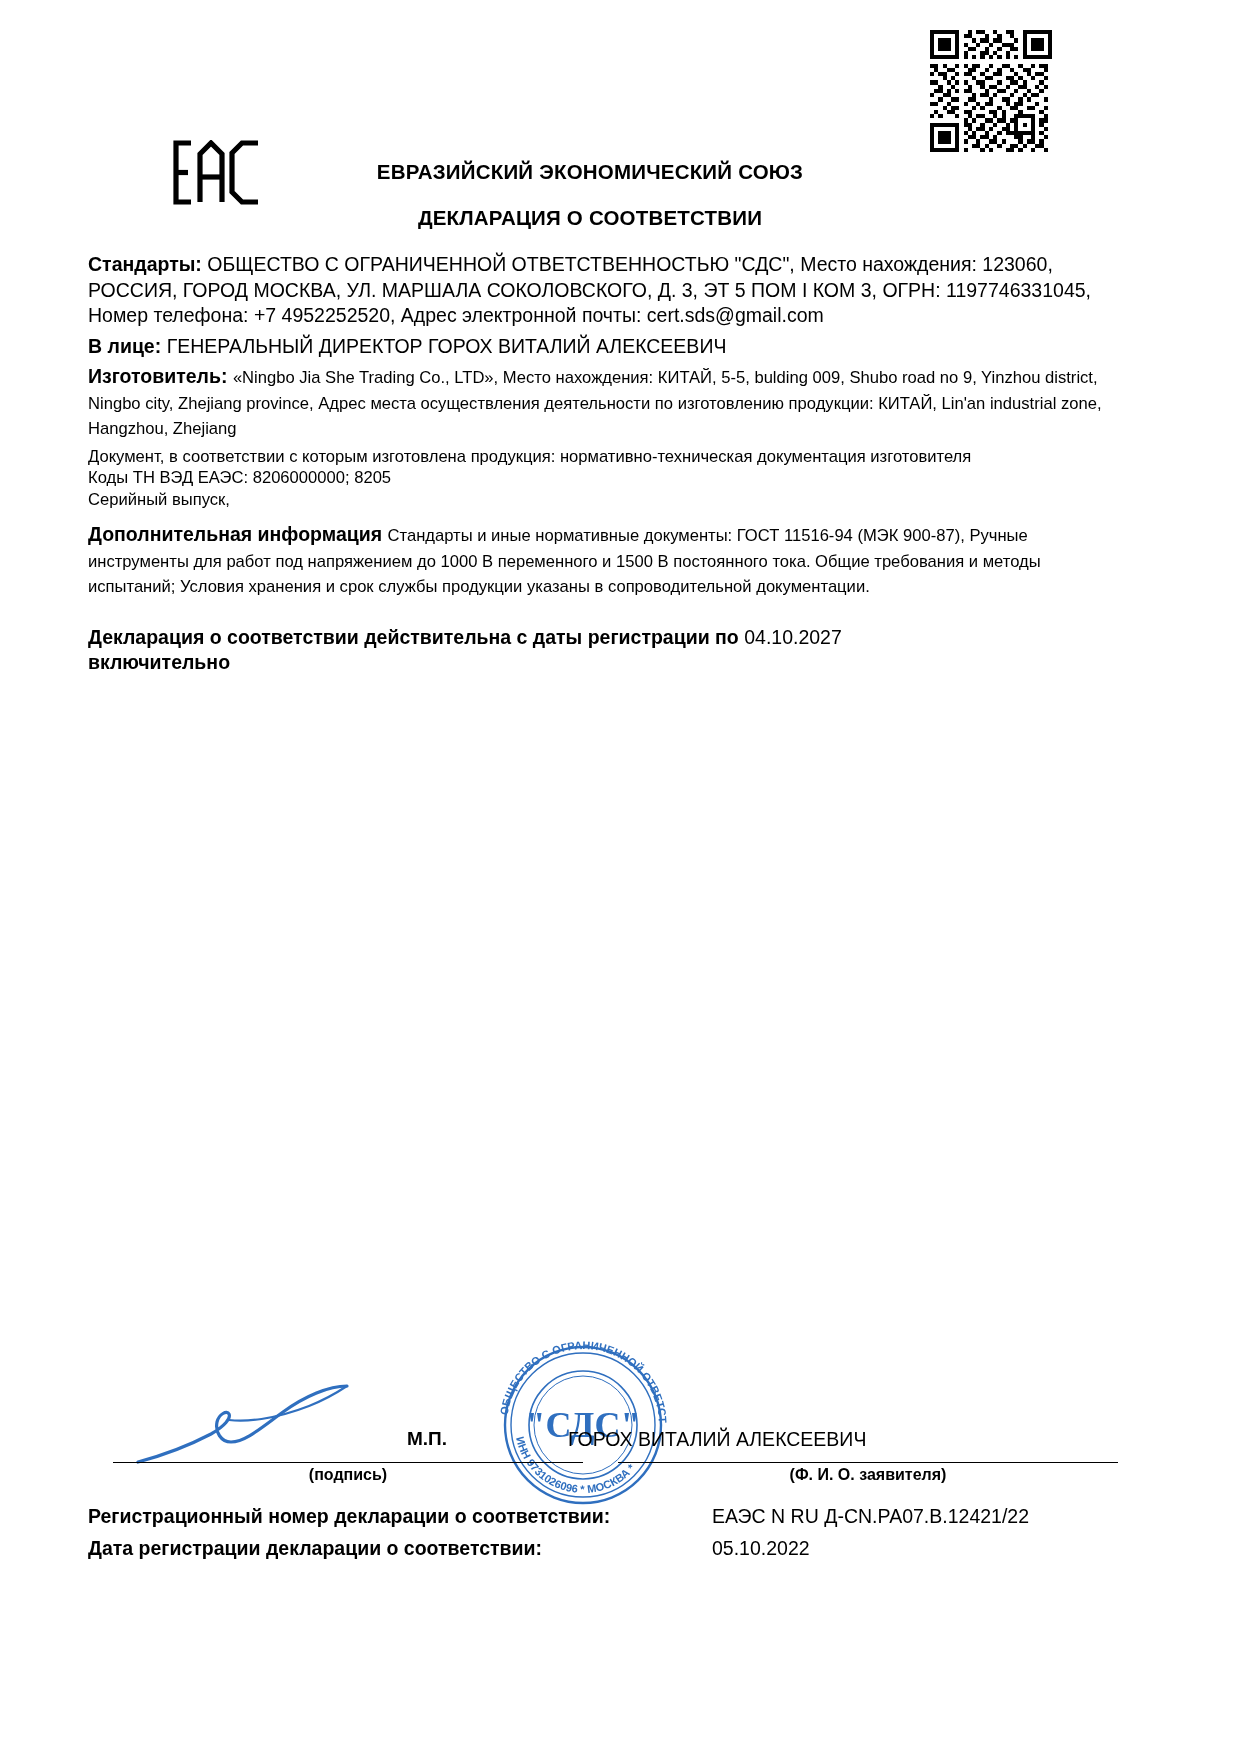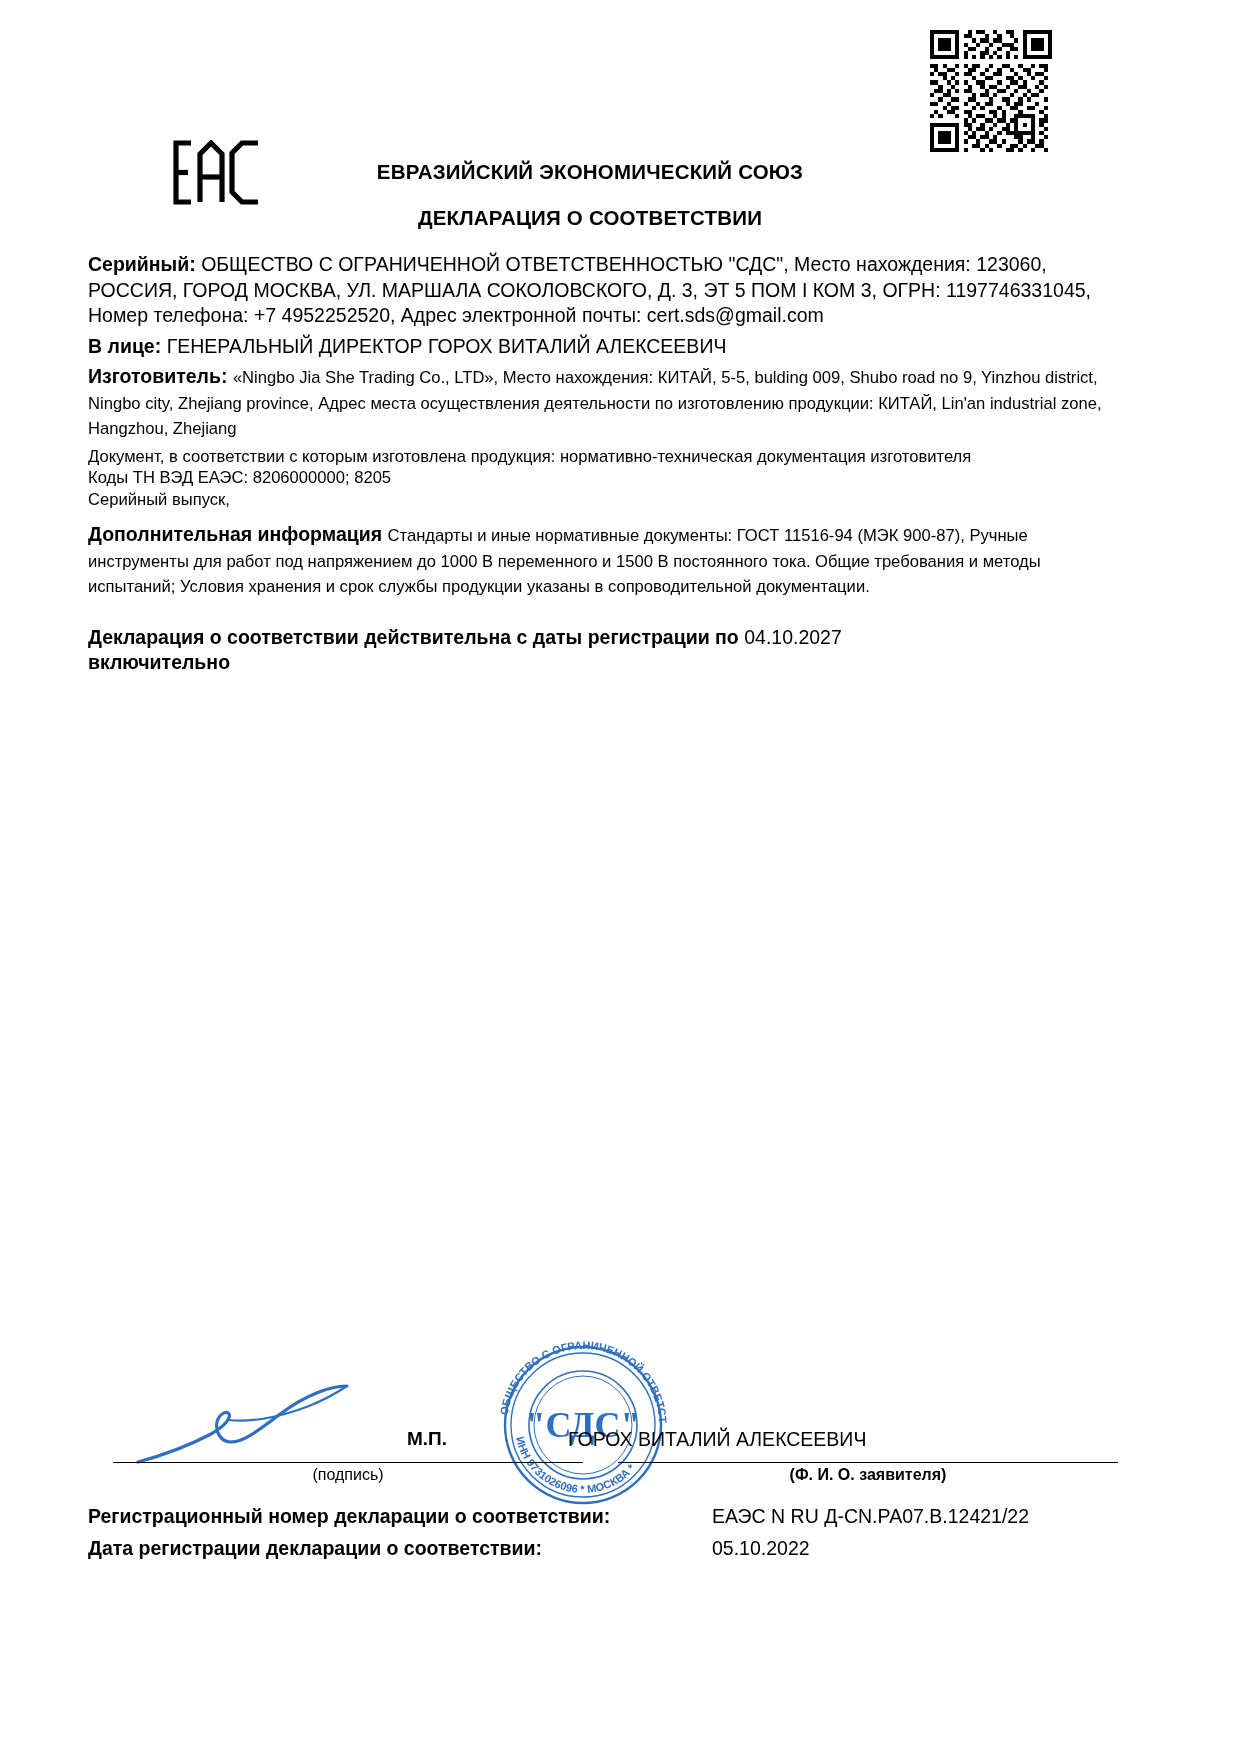--- a/index.html
+++ b/index.html
@@ -134,21 +134,21 @@
     width: 500px;
     border-bottom: 1.6px solid #000;
   }
   .cap-left {
     position: absolute;
     left: 25px;
     top: 26px;
     width: 470px;
     text-align: center;
     font-size: 16px;
-    font-weight: normal;
+    font-weight: bold;
   }
   .cap-right {
     position: absolute;
     left: 530px;
     top: 26px;
     width: 500px;
     text-align: center;
     font-size: 16px;
     font-weight: bold;
   }
@@ -420,21 +420,21 @@
   </div>
 
   <div class="title-block">
     <div class="title-main">ЕВРАЗИЙСКИЙ ЭКОНОМИЧЕСКИЙ СОЮЗ</div>
     <div class="title-sub">ДЕКЛАРАЦИЯ О СООТВЕТСТВИИ</div>
   </div>
 
   <div class="body">
 
     <p class="p">
-      <span class="b">Серийный:</span>
+      <span class="b">Стандарты:</span>
       <span>ОБЩЕСТВО С ОГРАНИЧЕННОЙ ОТВЕТСТВЕННОСТЬЮ "СДС", Место нахождения: 123060, РОССИЯ, ГОРОД МОСКВА, УЛ. МАРШАЛА СОКОЛОВСКОГО, Д. 3, ЭТ 5 ПОМ I КОМ 3, ОГРН: 1197746331045, Номер телефона: +7 4952252520, Адрес электронной почты: cert.sds@gmail.com</span>
     </p>
 
     <p class="p gap-sm">
       <span class="b">В лице:</span>
       <span>ГЕНЕРАЛЬНЫЙ ДИРЕКТОР ГОРОХ ВИТАЛИЙ АЛЕКСЕЕВИЧ</span>
     </p>
 
 
     <p class="p gap-sm">

